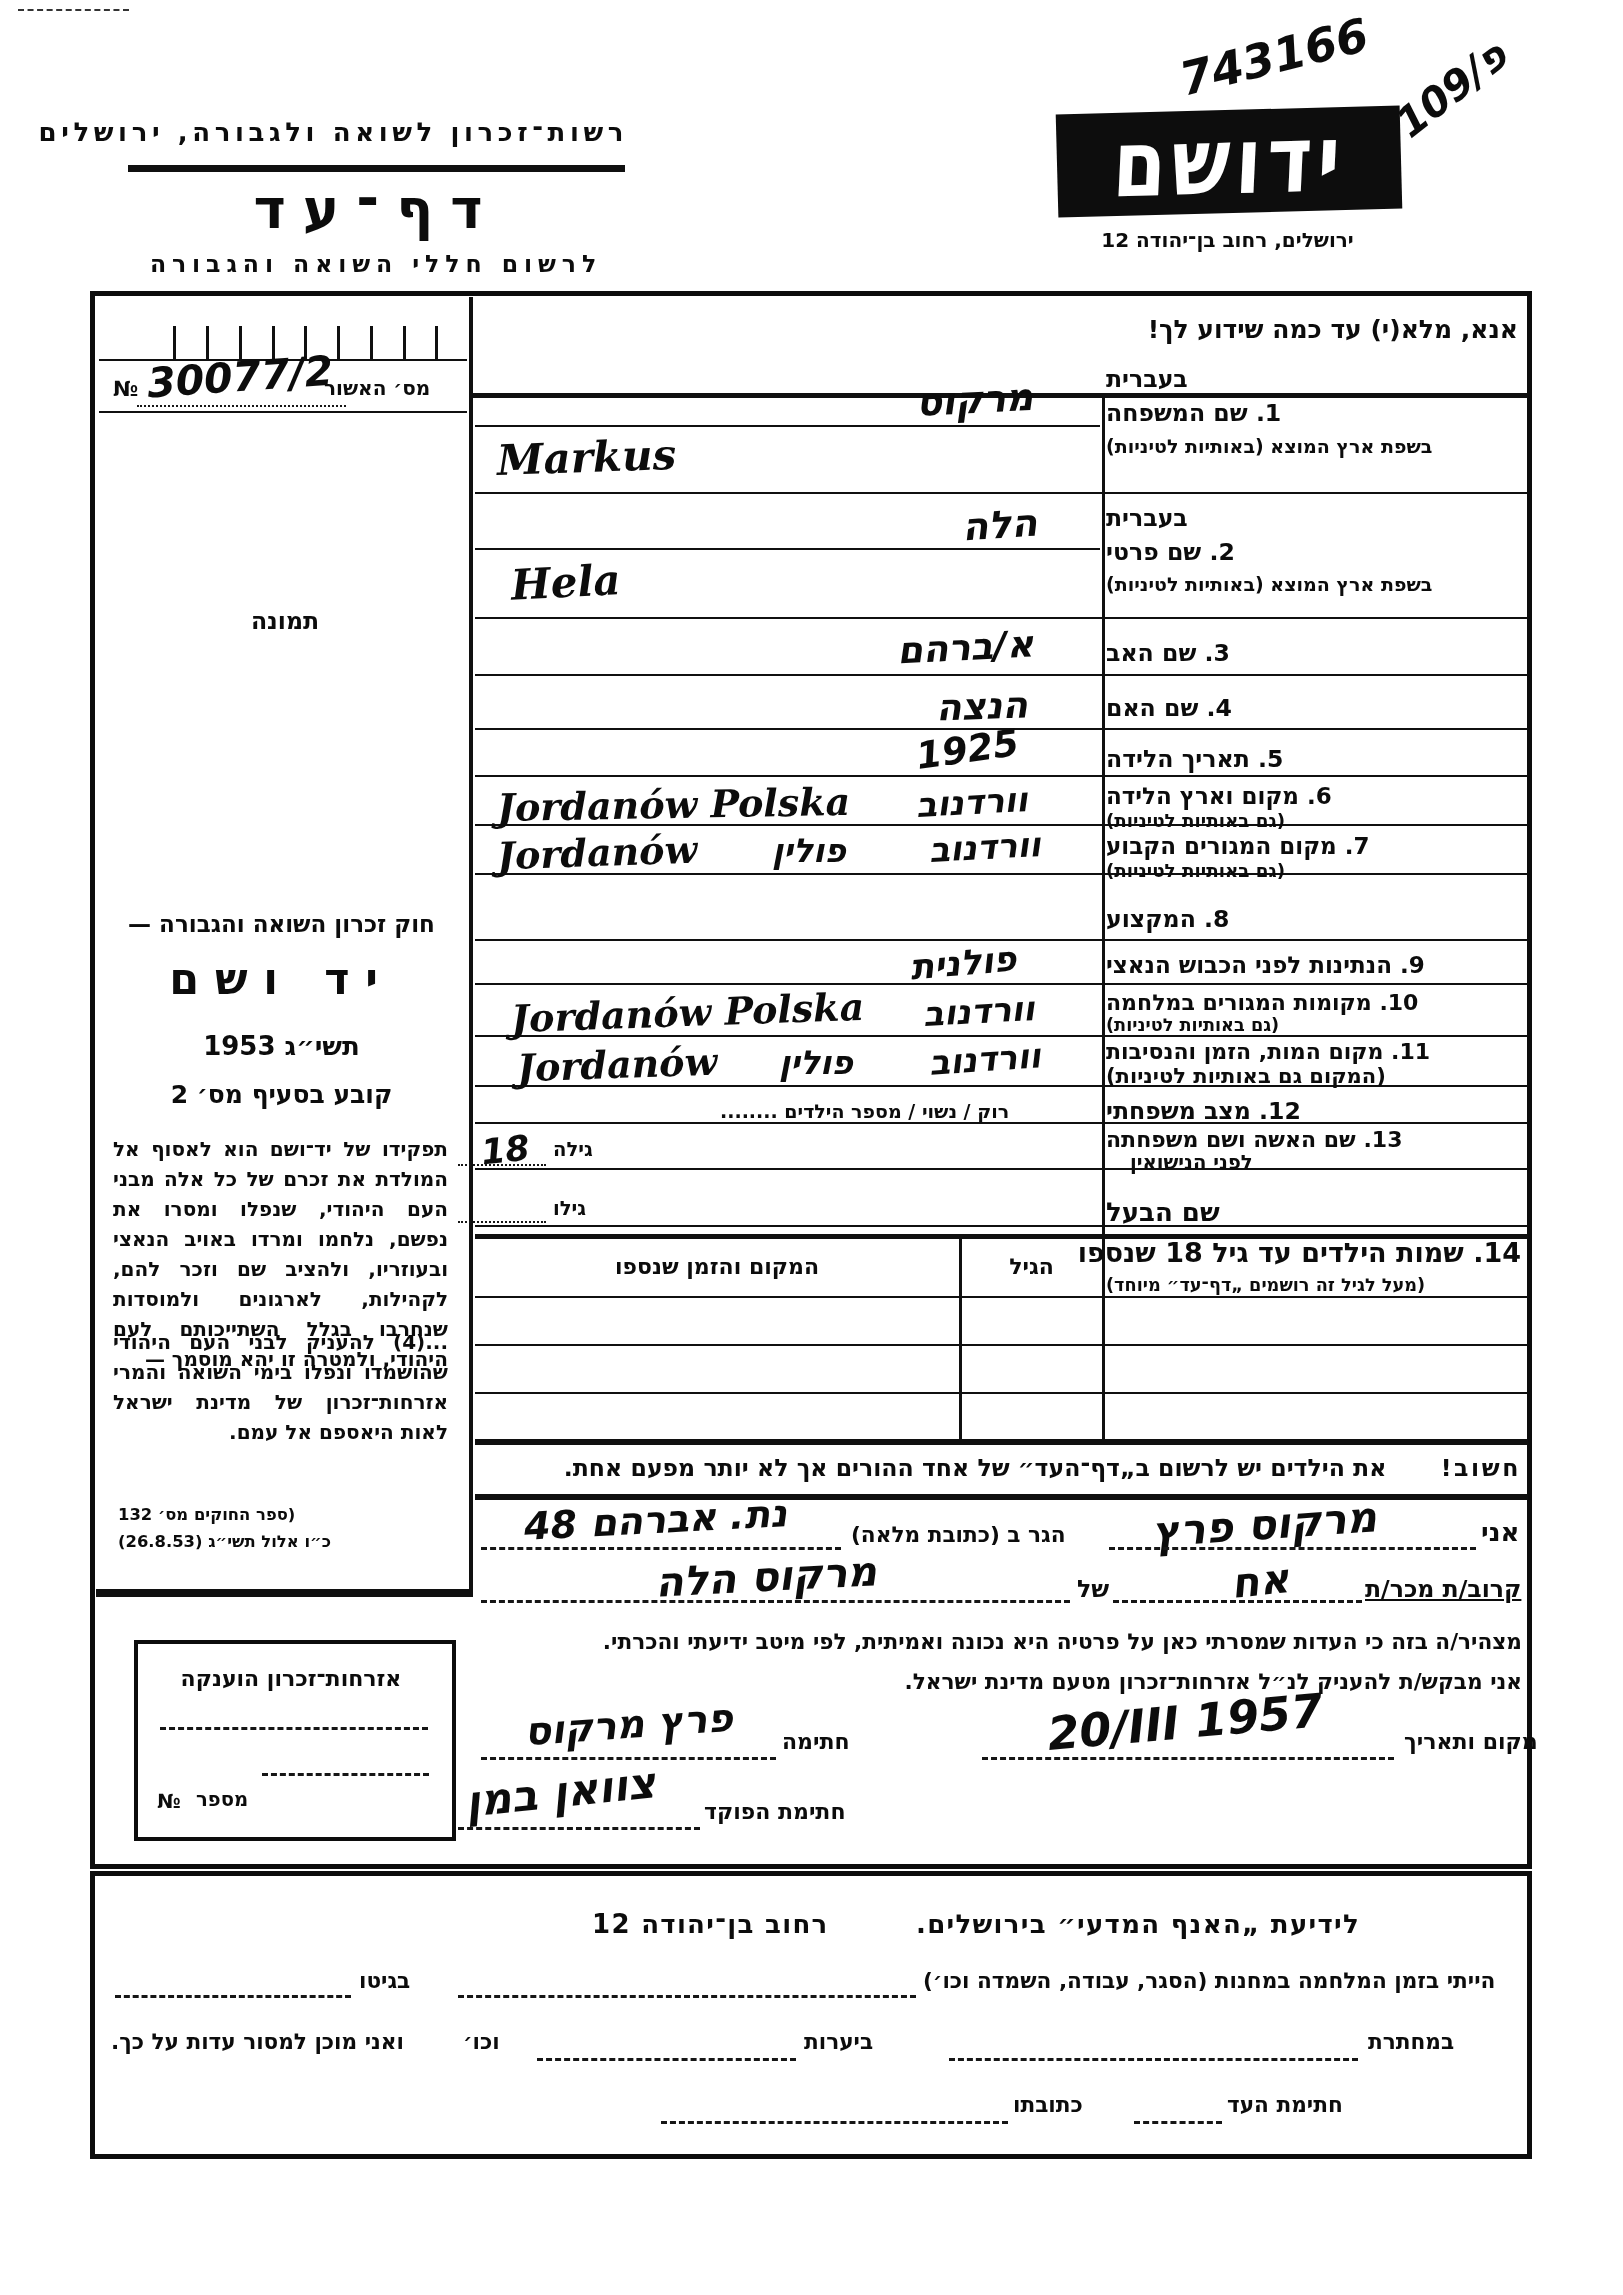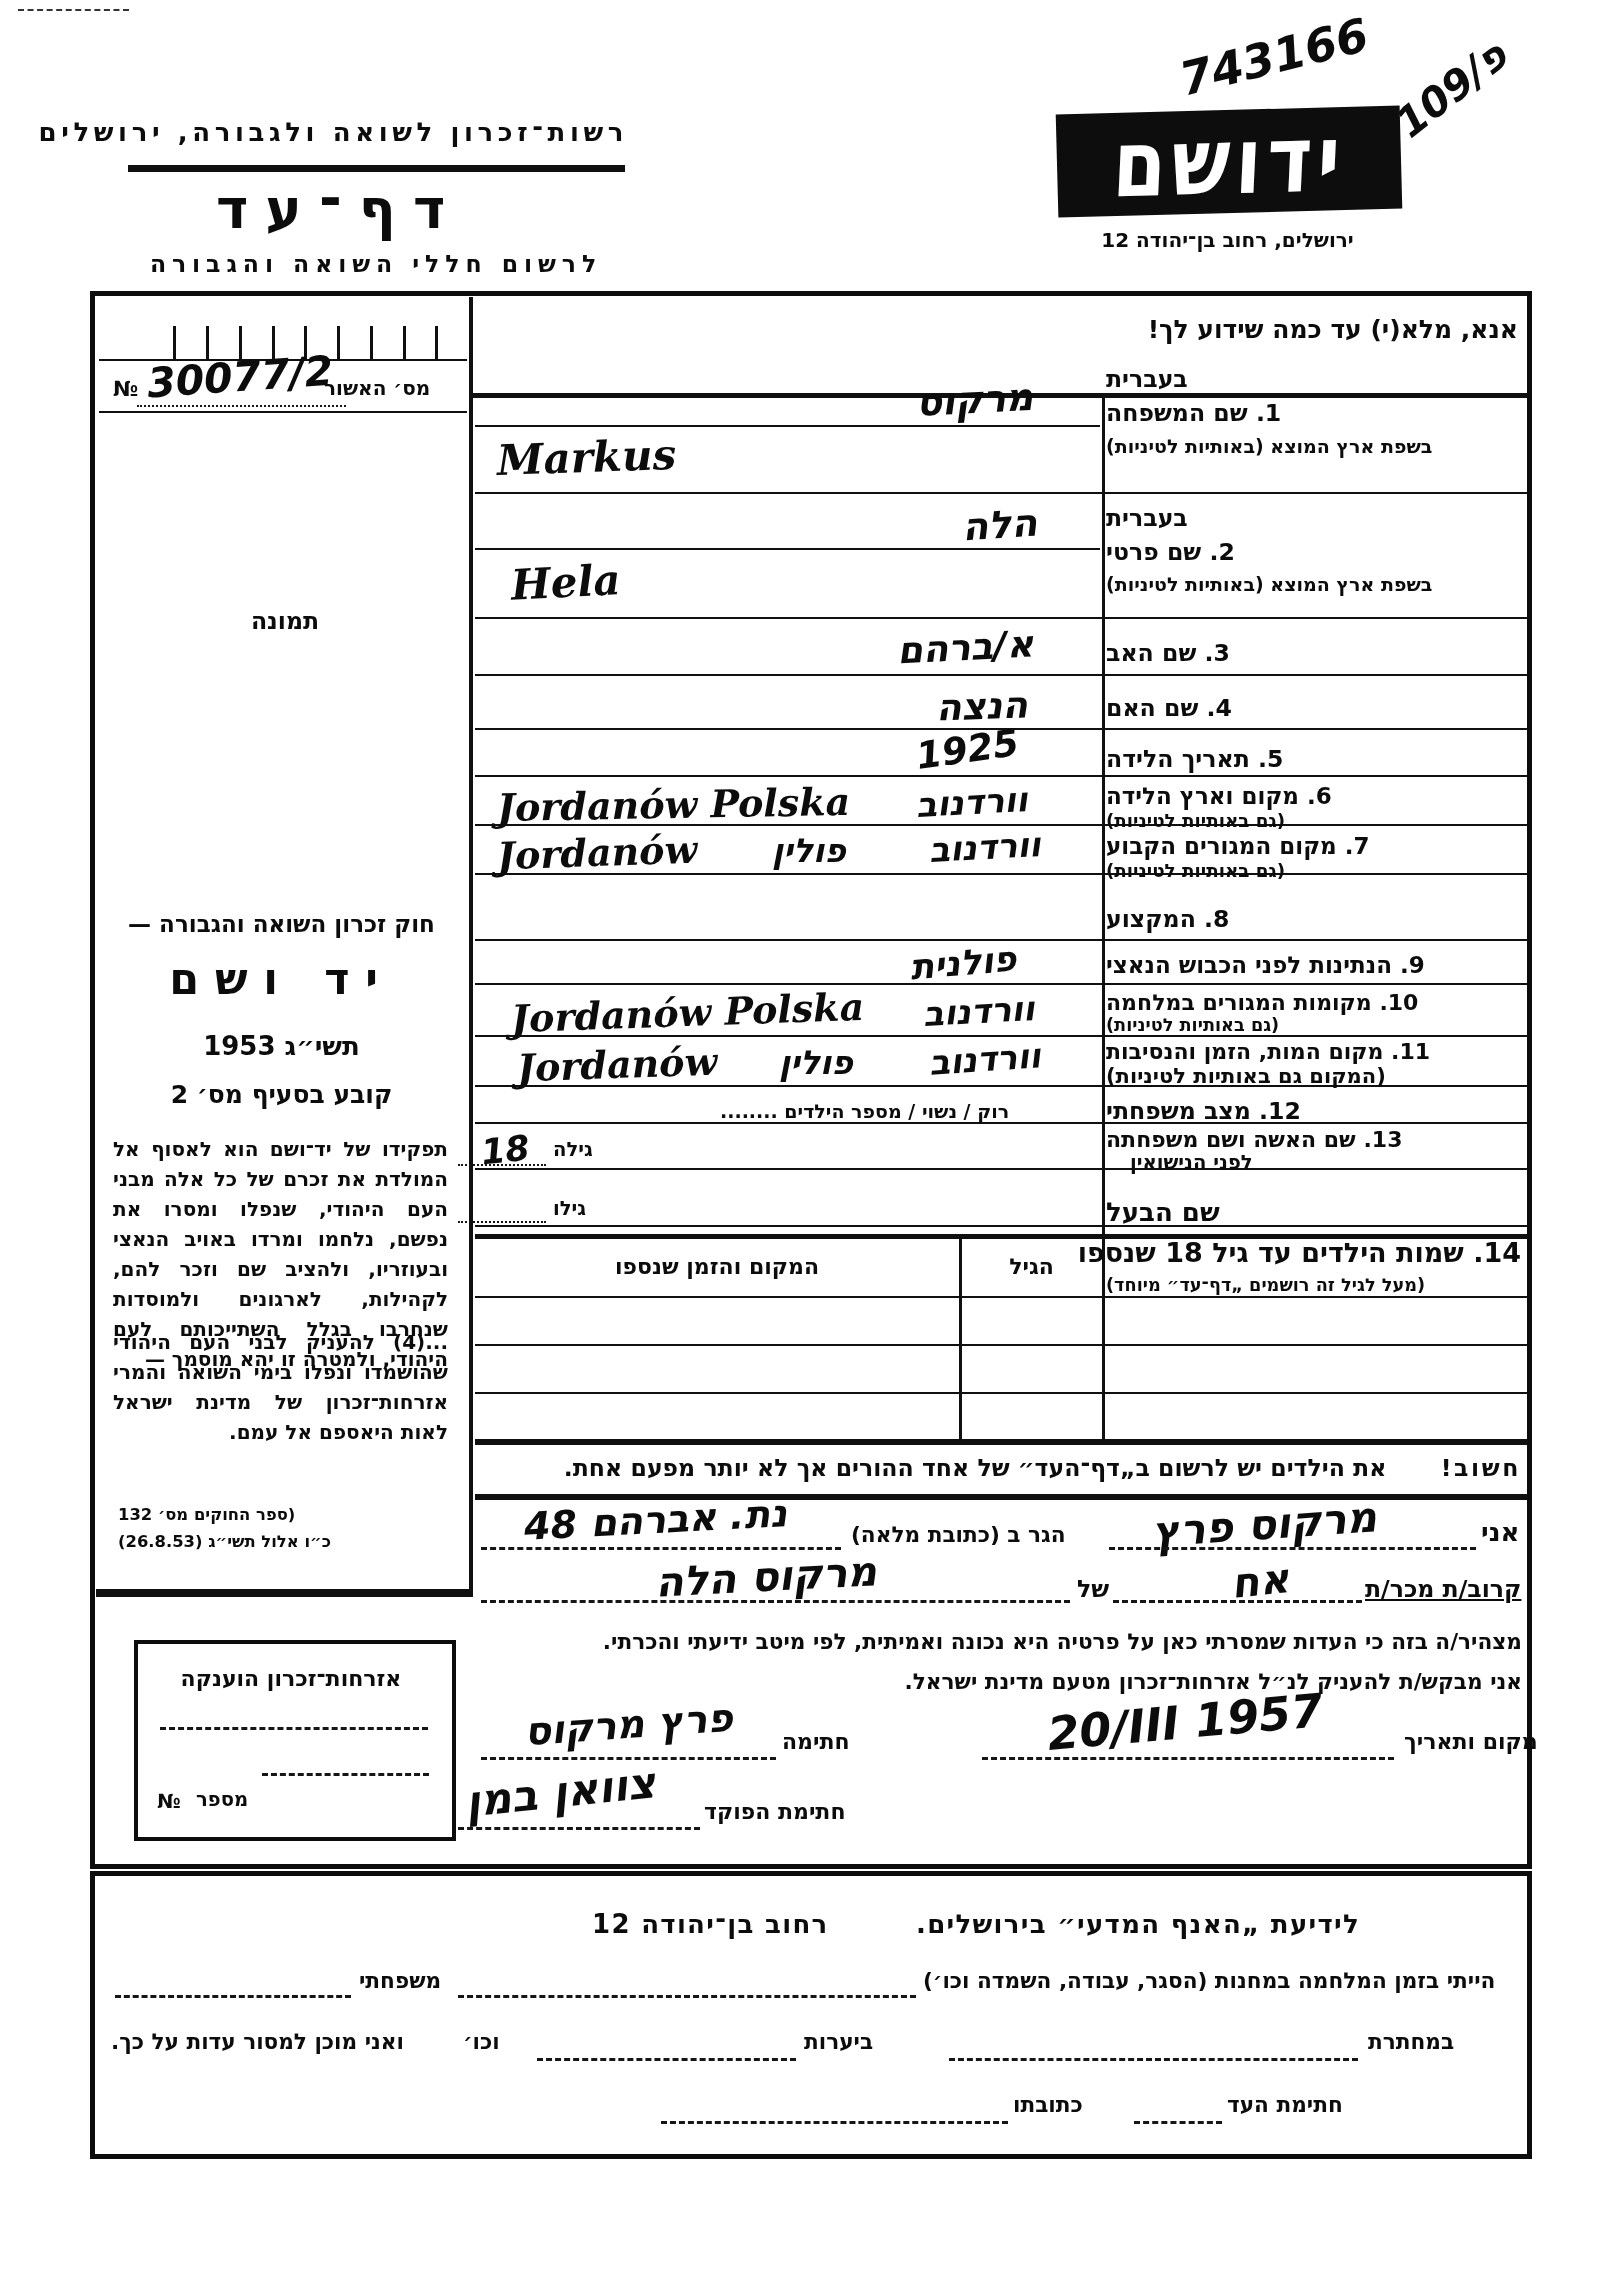--- a/index.html
+++ b/index.html
@@ -25,21 +25,21 @@
 
 <div id="page">
 
   <div class="abs" style="left:18.3px;top:9.2px;width:111px;border-top:2.6px dashed #333;"></div>
 
   <div class="abs hw" style="left:1178px;top:30px;font-size:46px;transform:rotate(-14deg);">743166</div>
   <div class="abs hw" style="left:1388px;top:65px;font-size:41px;transform:rotate(-38deg);direction:ltr;">109/פ</div>
 
   <div class="abs lbl" style="left:124px;top:117px;width:504px;text-align:center;font-size:26px;letter-spacing:4.6px;">רשות־זכרון לשואה ולגבורה, ירושלים</div>
   <div class="abs thick" style="left:128px;top:165px;width:497px;height:6.5px;"></div>
-  <div class="abs lbl" style="left:216px;top:177px;width:321px;text-align:left;font-size:55px;letter-spacing:17px;">דף־עד</div>
+  <div class="abs lbl" style="left:216px;top:177px;width:321px;text-align:center;font-size:55px;letter-spacing:17px;">דף־עד</div>
   <div class="abs lbl" style="left:134px;top:250px;width:484px;text-align:center;font-size:23.6px;letter-spacing:5.9px;">לרשום חללי השואה והגבורה</div>
 
   <div class="abs logo" style="left:1057px;top:110px;width:344px;height:103px;transform:rotate(-1.5deg);">
     <span style="font-weight:bold;font-size:77px;letter-spacing:5.2px;transform:scaleY(1.2) skewX(-5deg);">ידושם</span>
   </div>
   <div class="abs lbl" style="left:1051px;top:228px;width:353px;text-align:center;font-size:20px;">ירושלים, רחוב בן־יהודה 12</div>
 
   <div class="box" style="left:90px;top:291px;width:1432px;height:1568px;"></div>
 
   <div class="abs vline" style="left:469px;top:297px;width:3.9px;height:1299px;"></div>
@@ -256,21 +256,21 @@
   <div class="abs lbl" style="left:704px;top:1799px;font-size:22px;">חתימת הפוקד</div>
   <div class="abs hw" style="left:465px;top:1767px;font-size:43px;transform:rotate(-6deg);">צוואן במן</div>
   <div class="abs dash" style="left:458px;top:1827px;width:242px;"></div>
 
   <div class="box" style="left:90px;top:1871px;width:1432px;height:278px;"></div>
   <div class="abs lbl" style="left:916px;top:1909px;width:478px;text-align:left;font-size:26px;letter-spacing:1.3px;">לידיעת „האנף המדעי״ בירושלים.</div>
   <div class="abs lbl" style="left:592px;top:1909px;font-size:26px;letter-spacing:1.3px;">רחוב בן־יהודה 12</div>
 
   <div class="abs lbl" style="left:923px;top:1968px;font-size:21.6px;">הייתי בזמן המלחמה במחנות (הסגר, עבודה, השמדה וכו׳)</div>
   <div class="abs dash" style="left:458px;top:1995px;width:458px;"></div>
-  <div class="abs lbl" style="left:359px;top:1968px;font-size:21.6px;">משפחתי</div>
+  <div class="abs lbl" style="left:359px;top:1968px;font-size:21.6px;">בגיטו</div>
   <div class="abs dash" style="left:115px;top:1995px;width:236px;"></div>
 
   <div class="abs lbl" style="left:1368px;top:2029px;font-size:21.6px;">במחתרת</div>
   <div class="abs dash" style="left:949px;top:2058px;width:409px;"></div>
   <div class="abs lbl" style="left:804px;top:2029px;font-size:21.6px;">ביערות</div>
   <div class="abs dash" style="left:537px;top:2058px;width:259px;"></div>
   <div class="abs lbl" style="left:463px;top:2029px;font-size:21.6px;">וכו׳</div>
   <div class="abs lbl" style="left:111px;top:2029px;font-size:21.6px;">ואני מוכן למסור עדות על כך.</div>
 
   <div class="abs lbl" style="left:1227px;top:2092px;font-size:21.6px;">חתימת העד</div>

